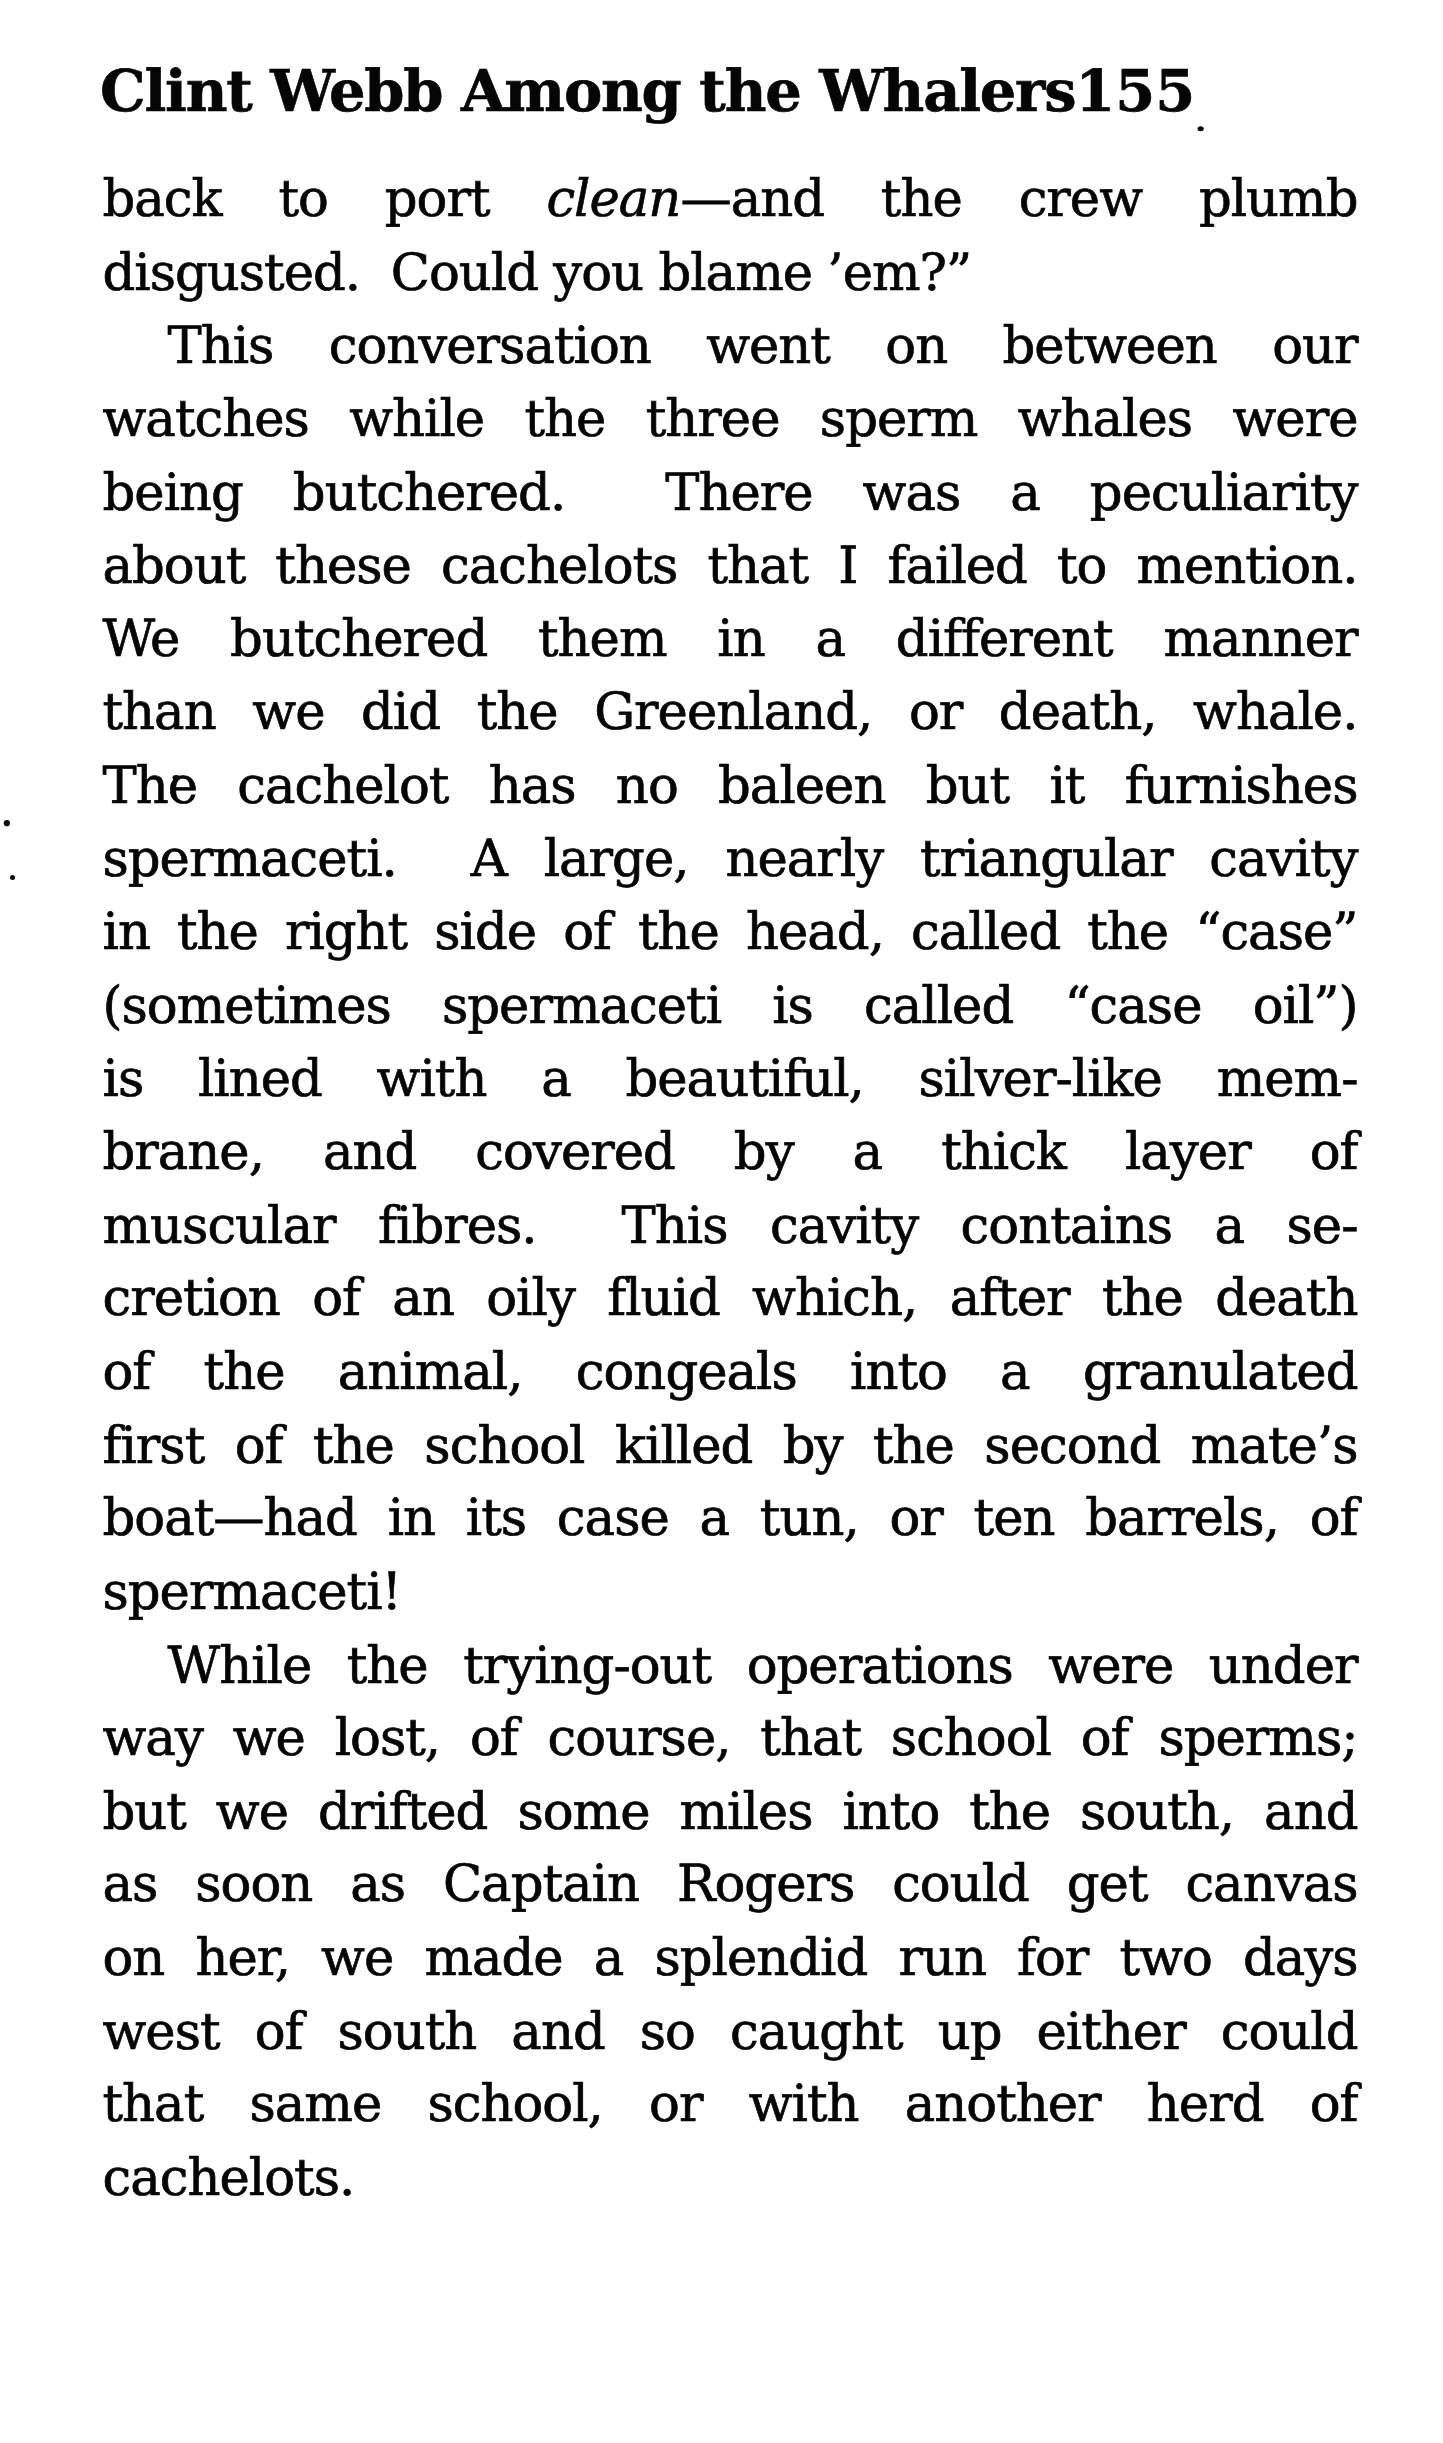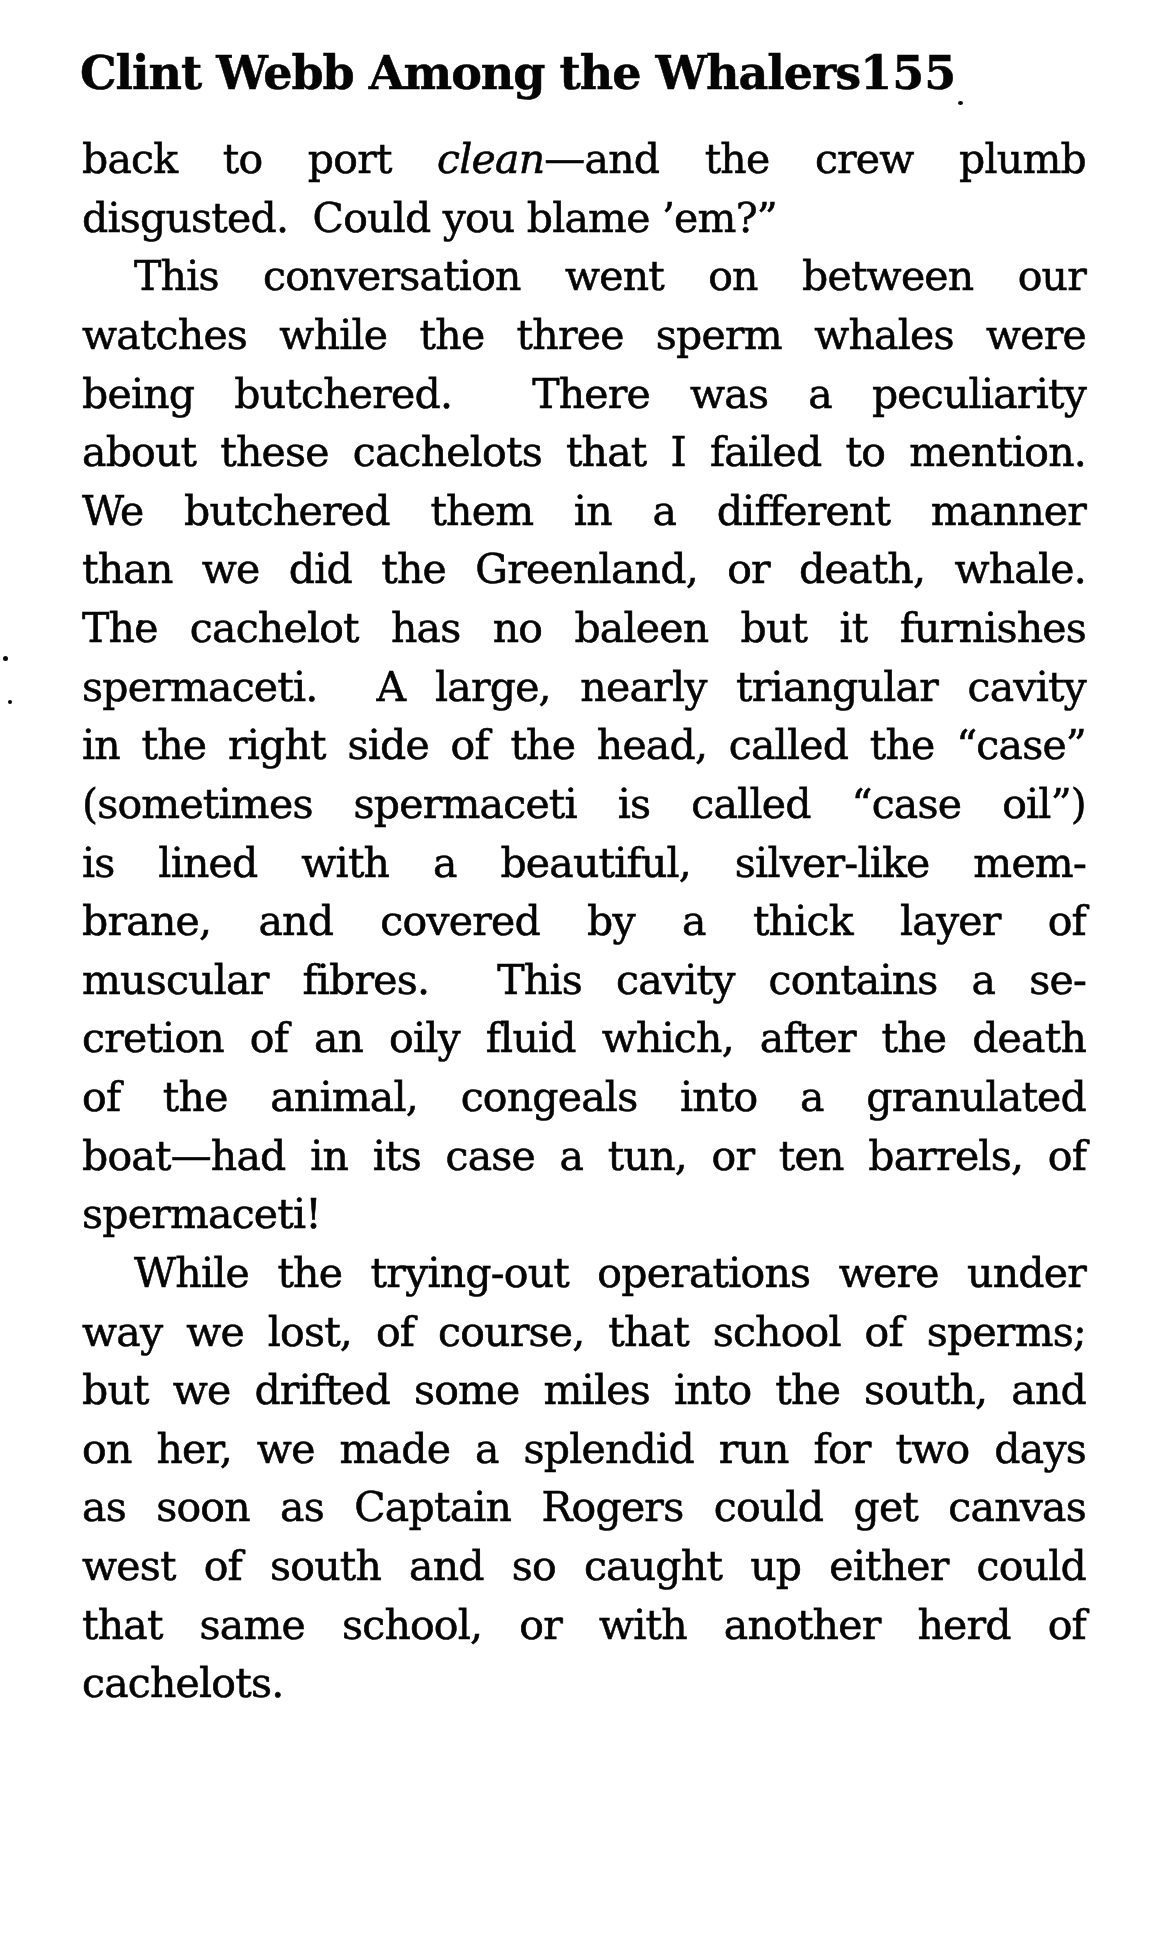--- a/index.html
+++ b/index.html
@@ -85,27 +85,28 @@
       <div class="line"><span>than we did the Greenland, or death, whale.</span></div>
       <div class="line"><span>The cachelot has no baleen but it furnishes</span></div>
       <div class="line"><span>spermaceti.&nbsp; A large, nearly triangular cavity</span></div>
       <div class="line"><span>in the right side of the head, called the “case”</span></div>
       <div class="line"><span>(sometimes spermaceti is called “case oil”)</span></div>
       <div class="line"><span>is lined with a beautiful, silver-like mem-</span></div>
       <div class="line"><span>brane, and covered by a thick layer of</span></div>
       <div class="line"><span>muscular fibres.&nbsp; This cavity contains a se-</span></div>
       <div class="line"><span>cretion of an oily fluid which, after the death</span></div>
       <div class="line"><span>of the animal, congeals into a granulated</span></div>
+      <div class="line"><span>first of the school killed by the second mate’s</span></div>
       <div class="line"><span>boat—had in its case a tun, or ten barrels, of</span></div>
       <div class="line pend"><span>spermaceti!</span></div>
       <div class="line indent"><span>While the trying-out operations were under</span></div>
       <div class="line"><span>way we lost, of course, that school of sperms;</span></div>
       <div class="line"><span>but we drifted some miles into the south, and</span></div>
+      <div class="line"><span>as soon as Captain Rogers could get canvas</span></div>
       <div class="line"><span>on her, we made a splendid run for two days</span></div>
-      <div class="line"><span>as soon as Captain Rogers could get canvas</span></div>
       <div class="line"><span>west of south and so caught up either could</span></div>
       <div class="line"><span>that same school, or with another herd of</span></div>
       <div class="line pend"><span>cachelots.</span></div>
     </div>
 
   <div id="specks">
       <div class="speck" style="left: 958px; top: 101px; width: 5px; height: 4px;"></div>
       <div class="speck" style="left: 138px; top: 620px; width: 6px; height: 4px;"></div>
       <div class="speck" style="left: 3px; top: 656px; width: 5px; height: 5px;"></div>
       <div class="speck" style="left: 8px; top: 700px; width: 4px; height: 4px;"></div>

